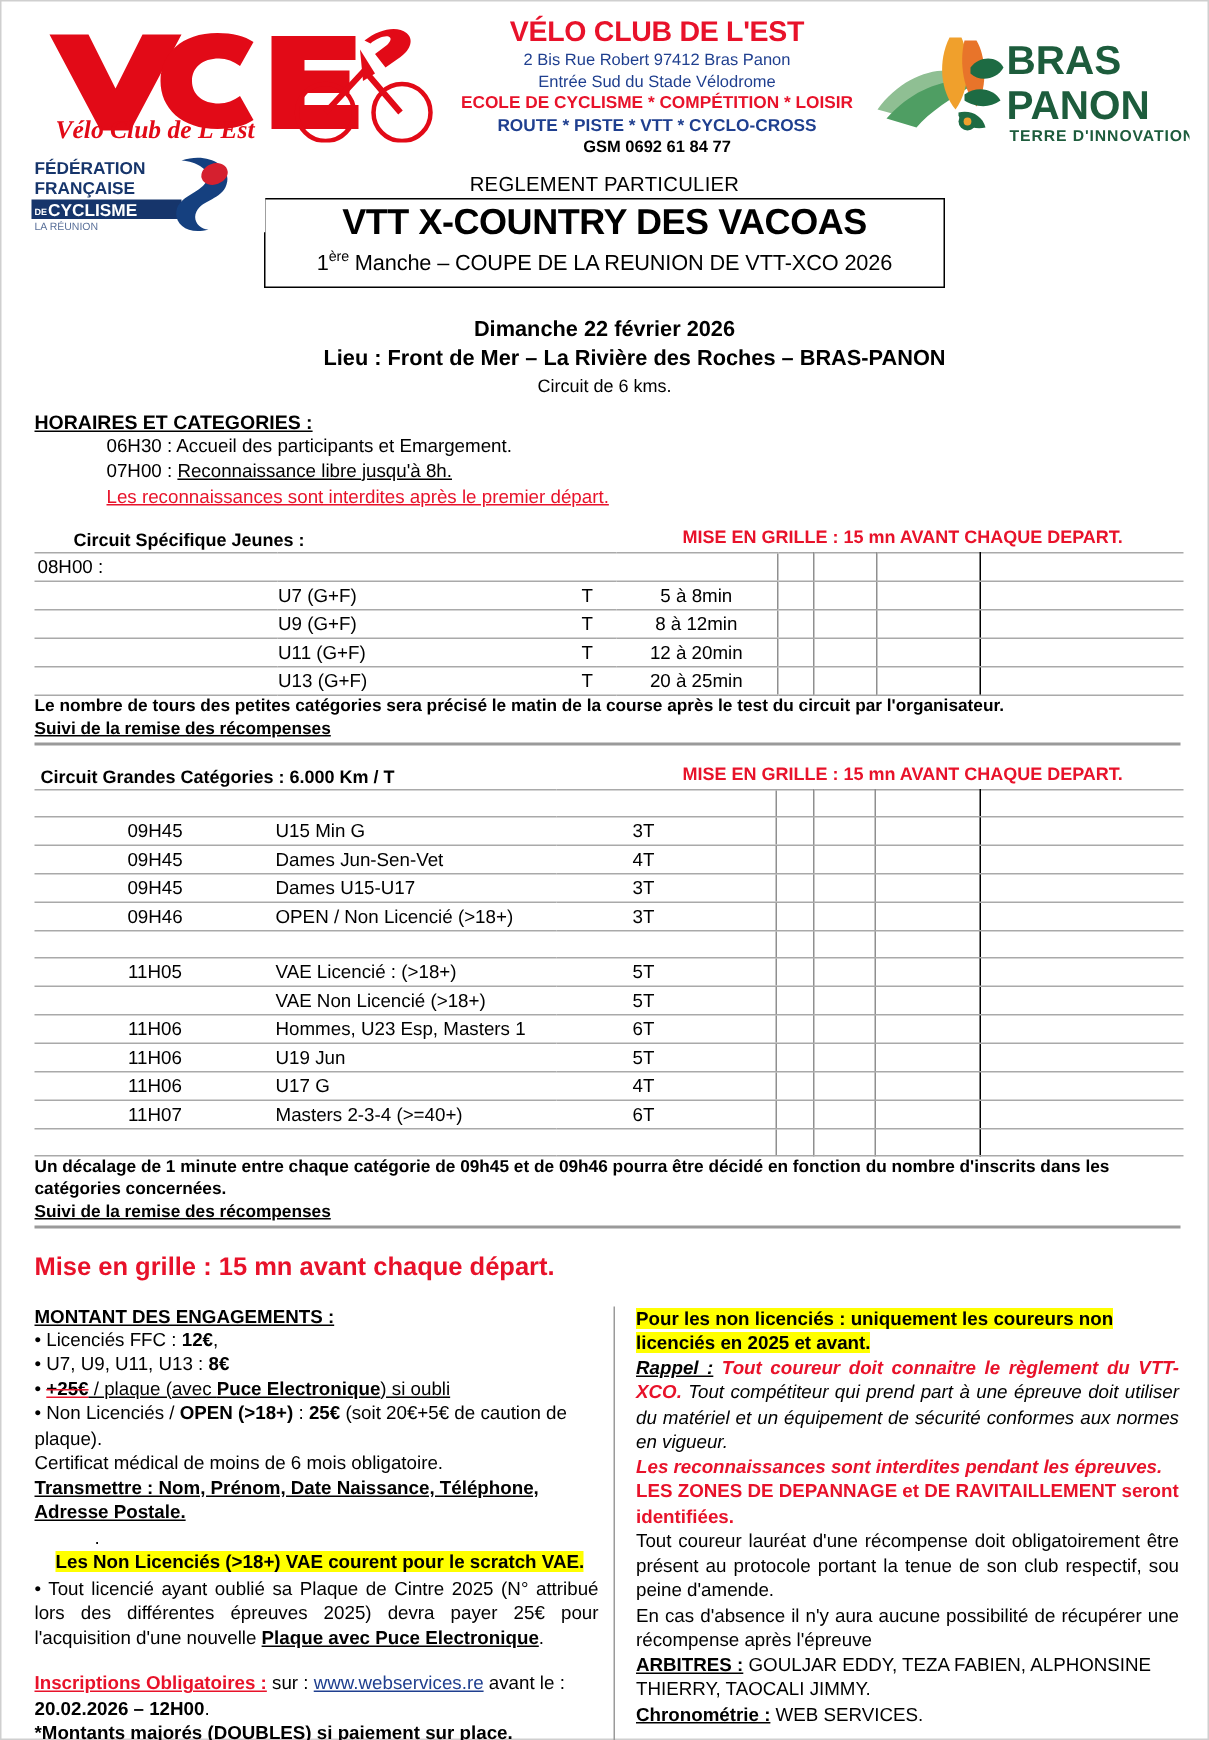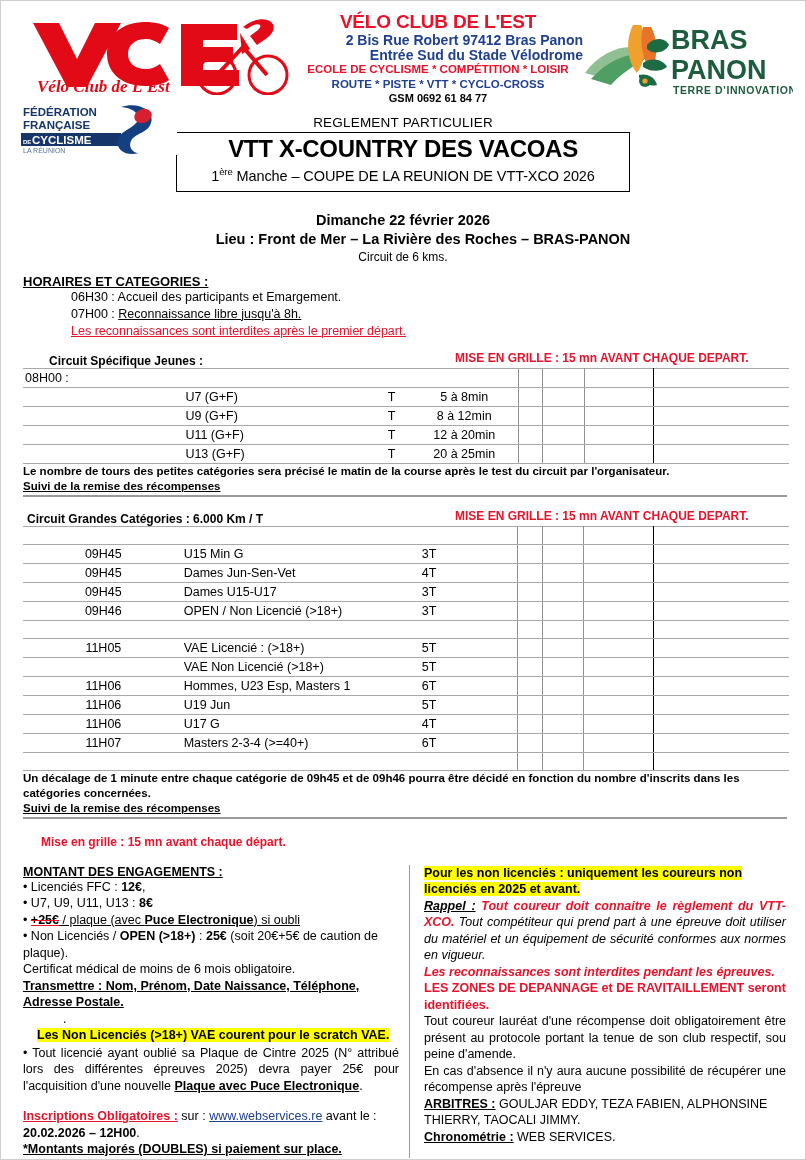--- a/index.html
+++ b/index.html
@@ -52,24 +52,23 @@
   }
   .club-name {
     color: #e8122a;
     font-weight: bold;
     font-size: 19px;
     letter-spacing: -0.2px;
     line-height: 22px;
   }
   .club-addr {
     color: #1f3f8f;
-    font-size: 14px;
+    font-size: 11px;
     line-height: 14.5px;
-    font-weight: 700;
-    text-align: right;
+    font-weight: 400;
   }
   .club-red {
     color: #e8122a;
     font-size: 11.5px;
     line-height: 14.5px;
     font-weight: 600;
   }
   .club-blue {
     color: #1f3f8f;
     font-size: 11.5px;
@@ -185,23 +184,23 @@
     font-size: 11.5px;
     line-height: 15px;
     font-weight: bold;
   }
   .note.u { text-decoration: underline; }
   .hr-thick { border-top: 2px solid #9a9a9a; margin-top: 1px; }
 
   .misegrille {
     color: #e8122a;
     font-weight: bold;
-    font-size: 12px;
+    font-size: 17px;
     margin-top: 16px;
-    margin-left: 18px;
+    margin-left: 0;
   }
 
   
   .cols {
     display: flex;
     margin-top: 16px;
     position: relative;
   }
   .col-l { width: 386px; padding-right: 10px; box-sizing: border-box; }
   .col-div {

